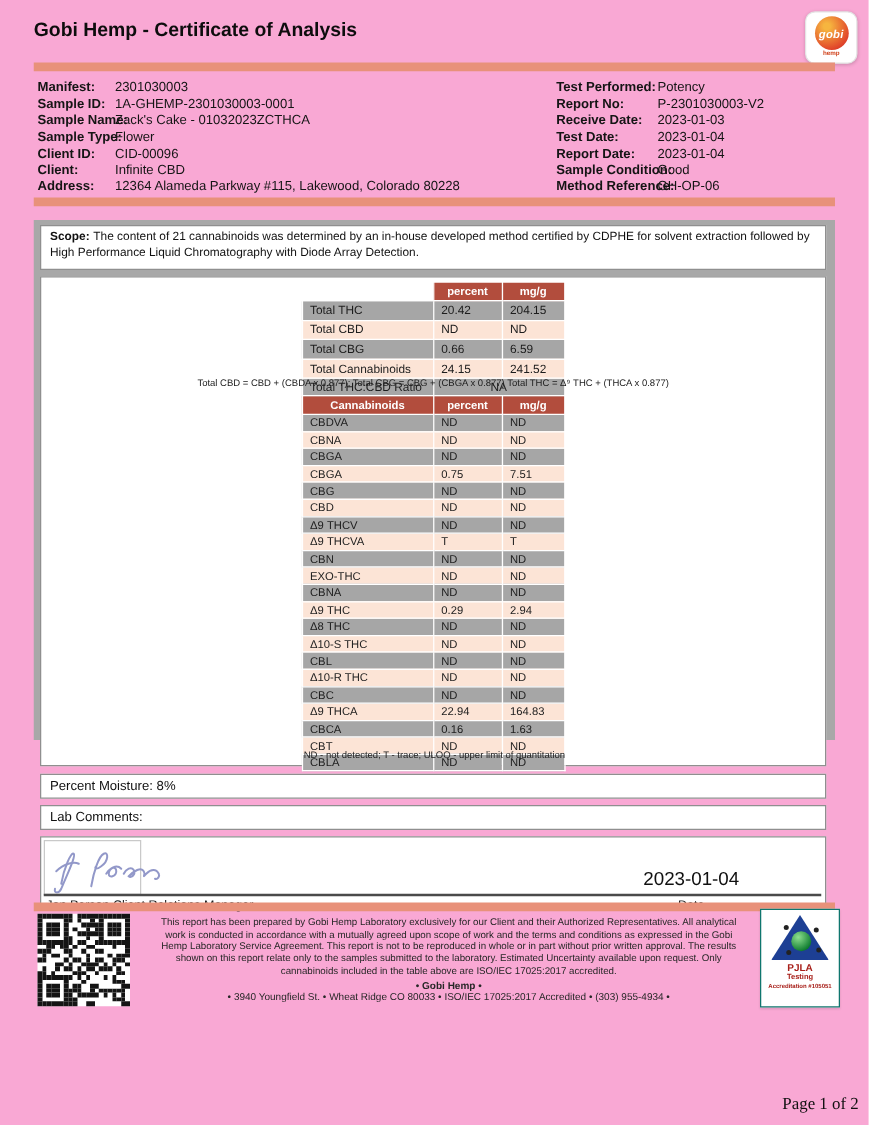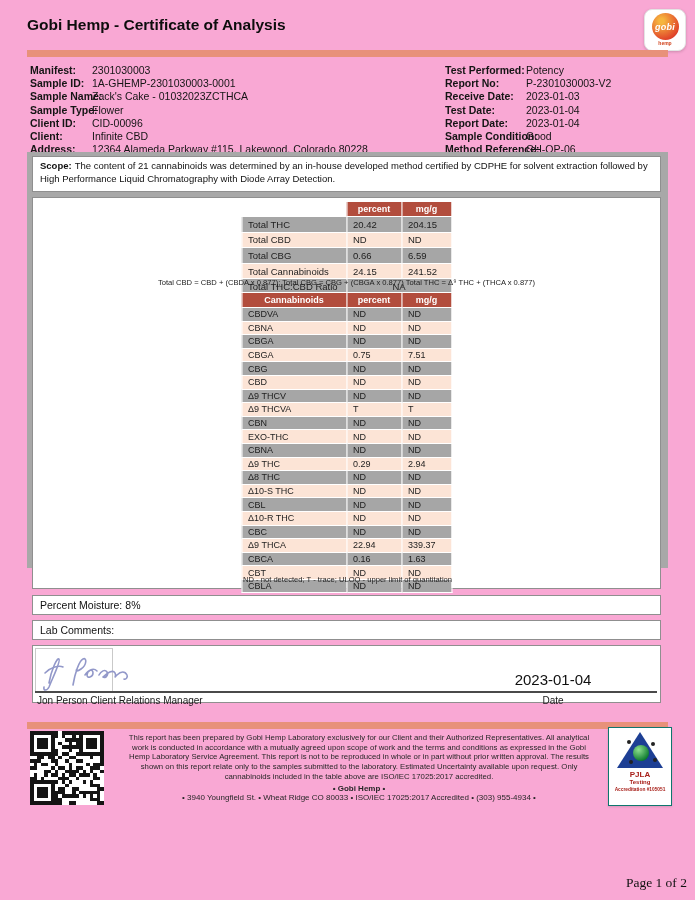--- a/index.html
+++ b/index.html
@@ -20,21 +20,21 @@
   #bar1{top:50px;} #bar2{top:158px;} #bar3{top:722px;}
 
   .info{position:absolute;top:64px;font-size:10.5px;line-height:13.2px;color:#151515;}
   #info-left{left:30px;width:405px;}
   #info-right{left:445px;width:235px;}
   .kv-row{white-space:nowrap;}
   .kv-label{font-weight:bold;display:inline-block;}
   #info-left .kv-label{width:62px;}
   #info-right .kv-label{width:81px;}
 
-  .gray-wrap{position:absolute;left:27px;top:152px;width:641px;height:416px;background:#a8a8a8;}
+  .gray-wrap{position:absolute;left:27px;top:176px;width:641px;height:416px;background:#a8a8a8;}
   .white-box{position:absolute;left:5px;width:629px;background:#fff;border:1px solid #8f8f8f;box-sizing:border-box;}
   #scope-box{top:4px;height:36px;padding:3px 7px;font-size:9.5px;line-height:12.8px;}
   #scope-box .kv-label{font-weight:bold;margin-right:3px;width:auto;}
   #tables-box{top:45px;height:392px;}
   #moisture-box{top:443px;height:20px;padding:3px 7px;font-size:10.5px;}
   #comments-box{top:468px;height:20px;padding:3px 7px;font-size:10.5px;}
   #sig-box{top:493px;height:58px;}
   #moisture-box .kv-label,#comments-box .kv-label{font-weight:normal;margin-right:3px;width:auto;}
 
   .tbl{border-collapse:collapse;table-layout:fixed;position:absolute;left:50%;transform:translateX(-50%);}
@@ -265,21 +265,21 @@
               <td>ND</td>
             </tr>
             <tr>
               <td>CBC</td>
               <td>ND</td>
               <td>ND</td>
             </tr>
             <tr>
               <td>Δ9 THCA</td>
               <td>22.94</td>
-              <td>339.37</td>
+              <td>164.83</td>
             </tr>
             <tr>
               <td>CBCA</td>
               <td>0.16</td>
               <td>1.63</td>
             </tr>
             <tr>
               <td>CBT</td>
               <td>ND</td>
               <td>ND</td>

